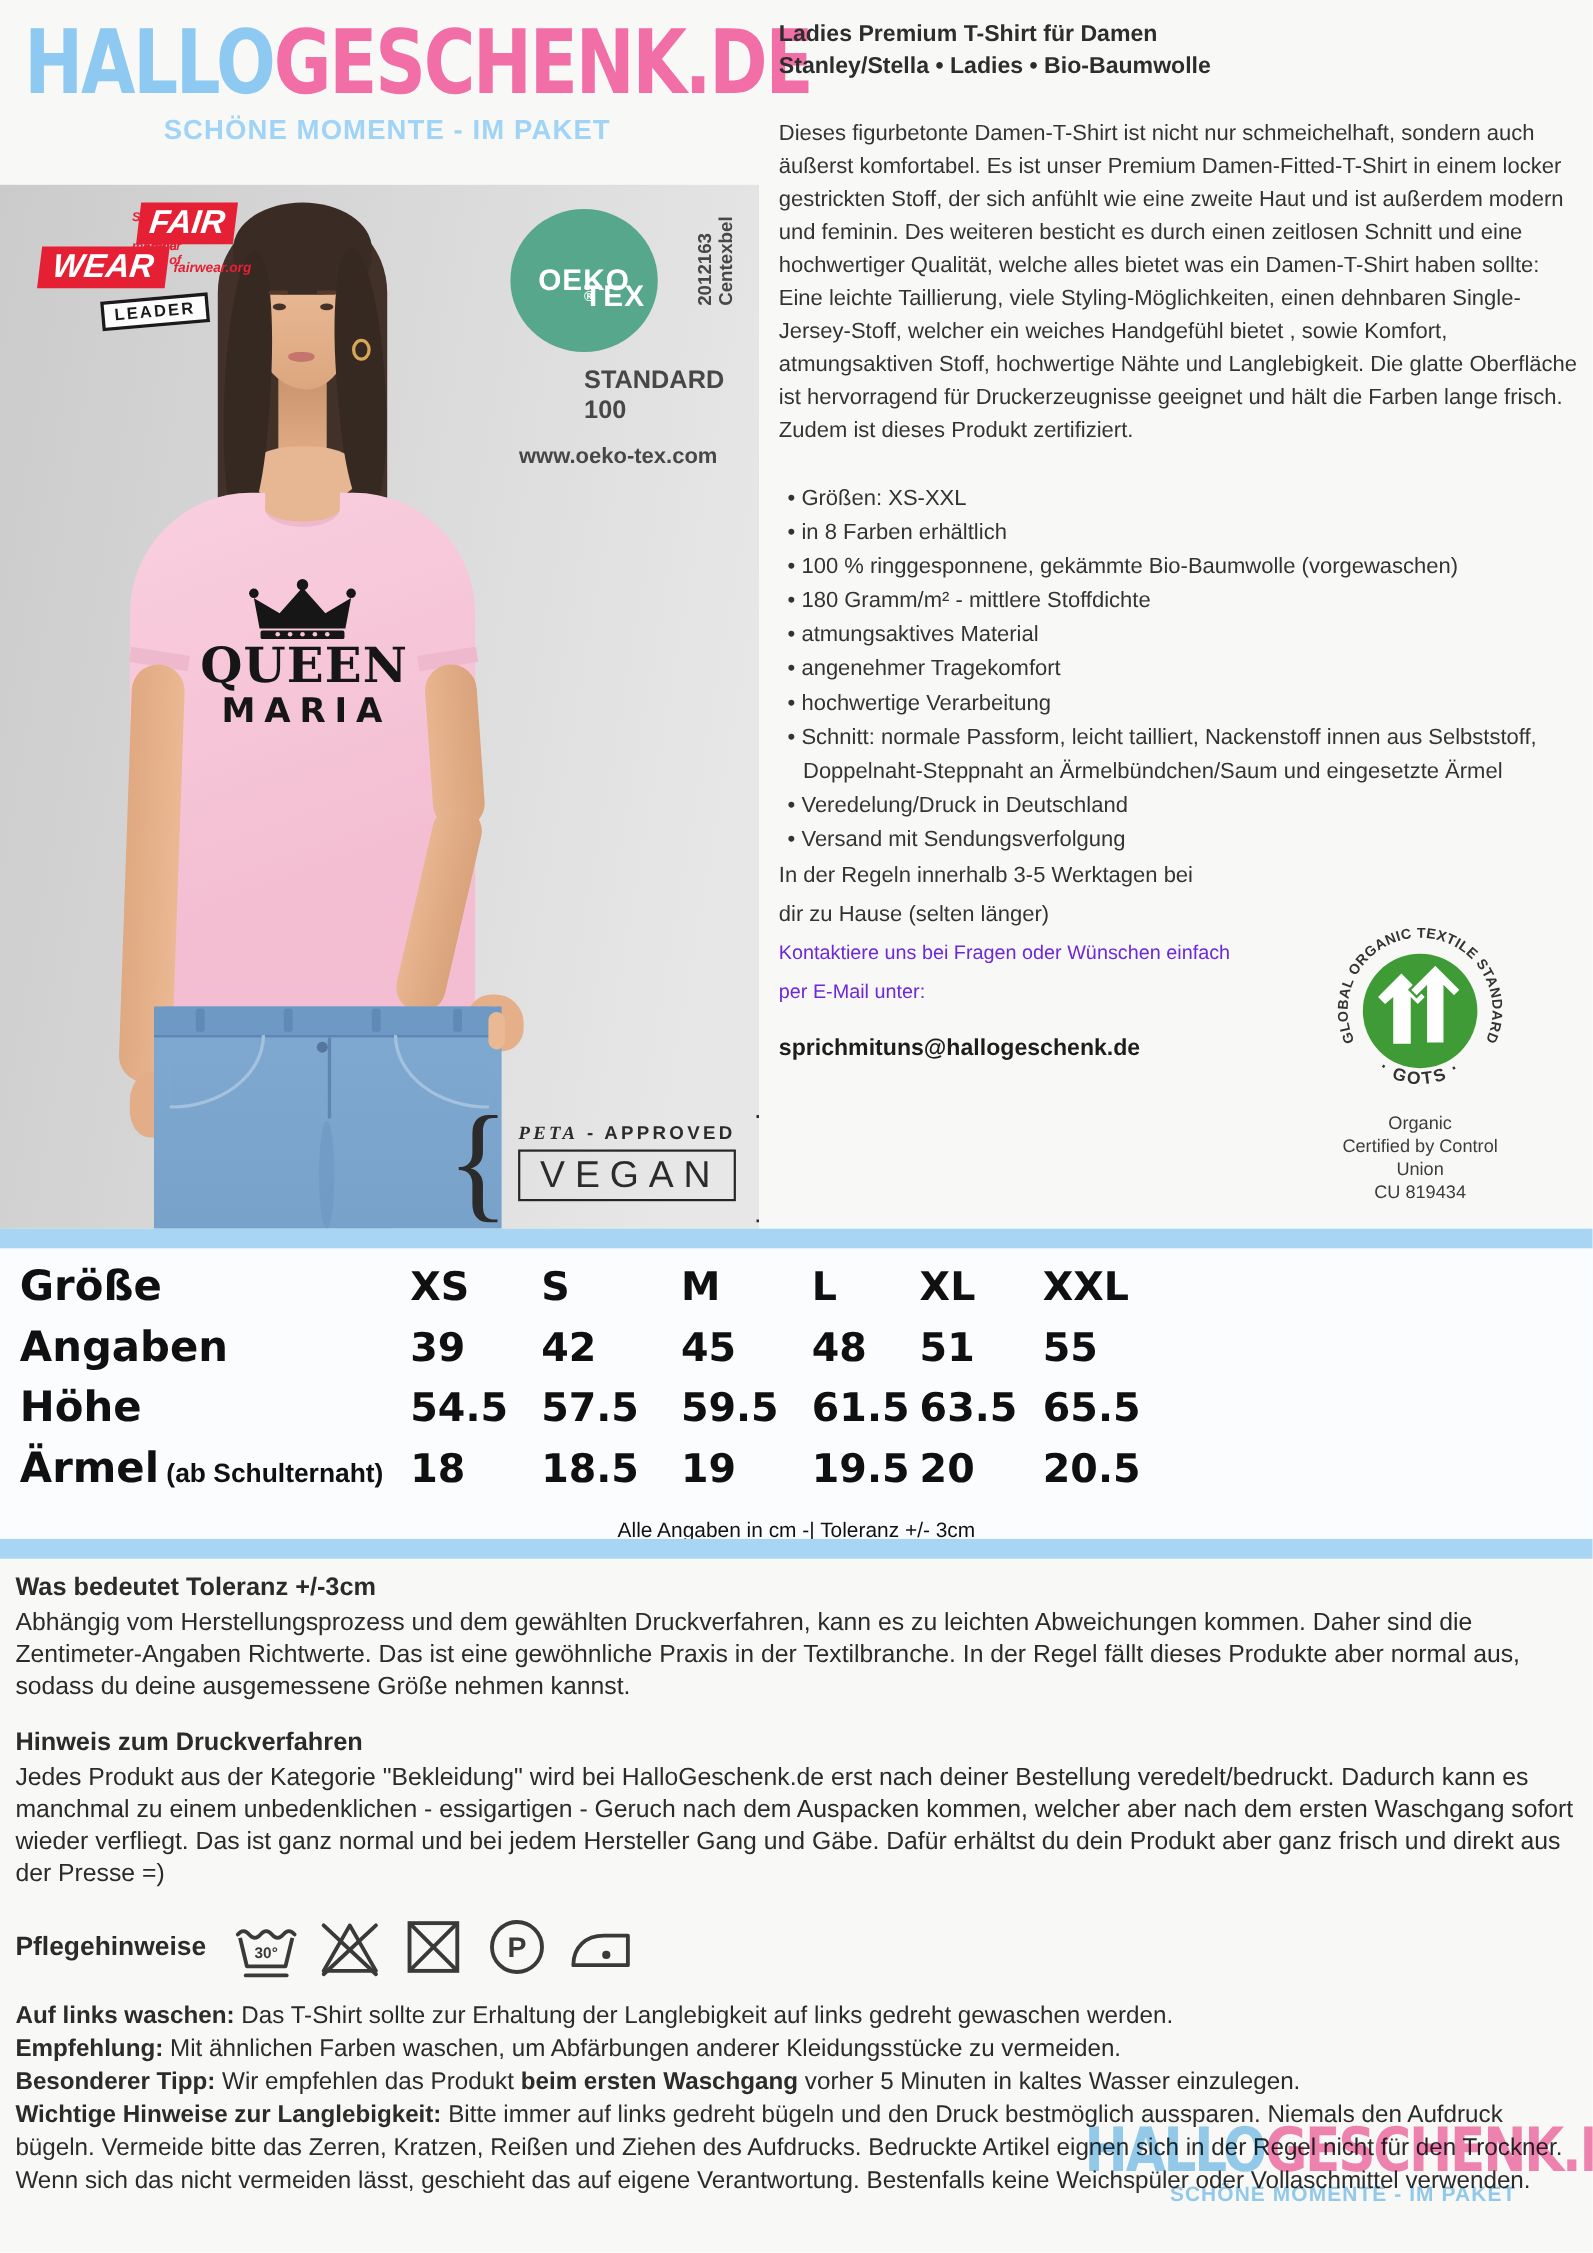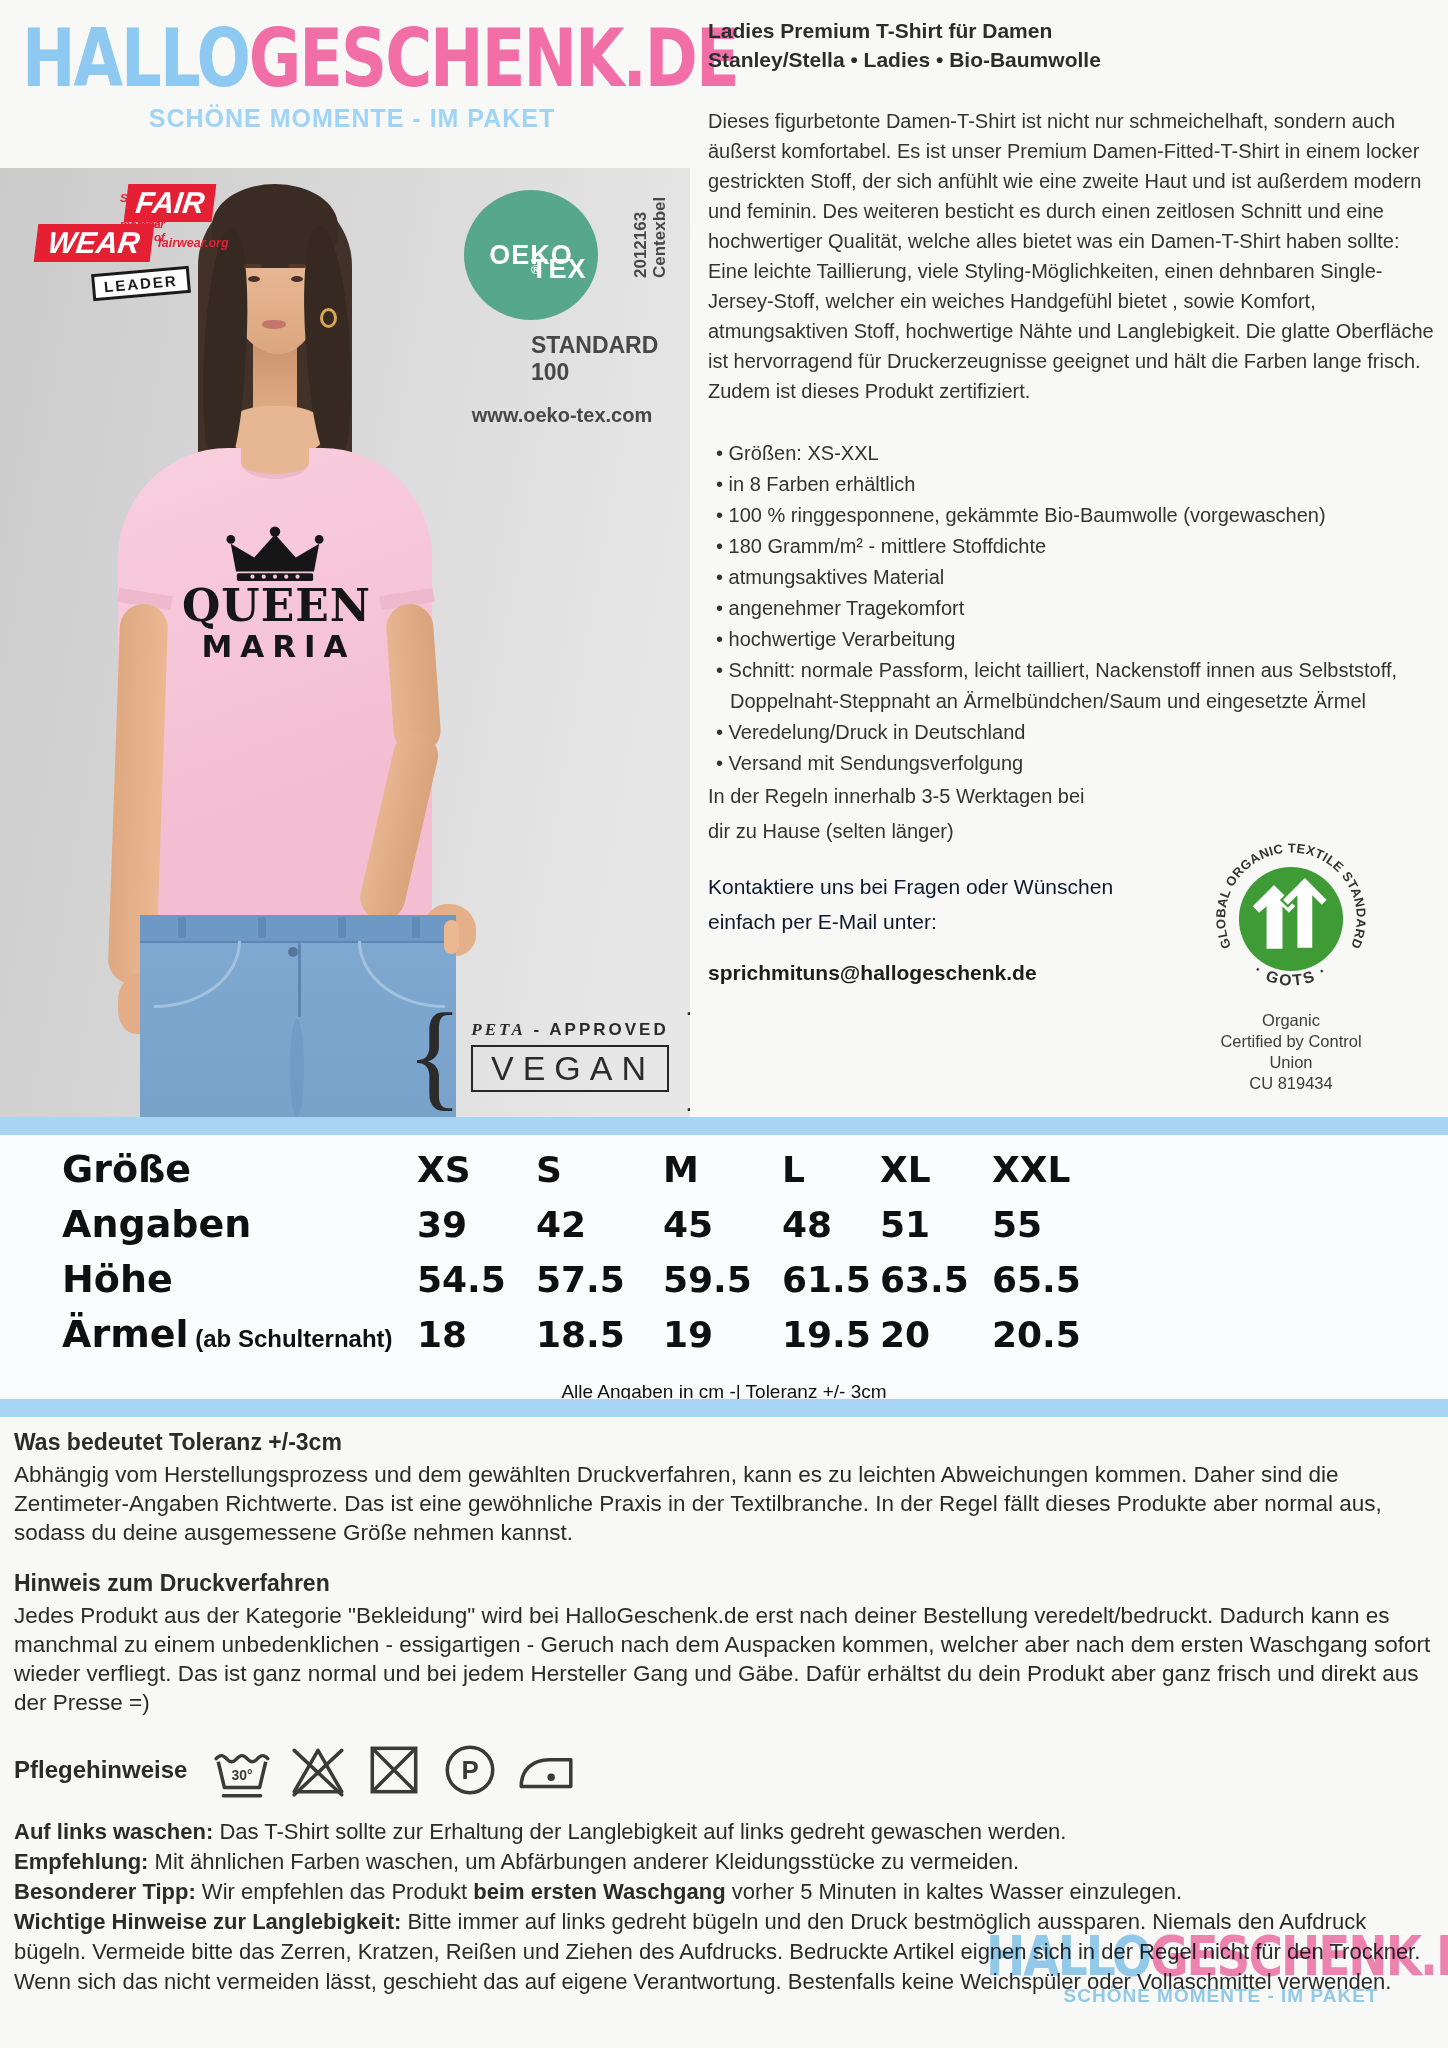--- a/index.html
+++ b/index.html
@@ -84,32 +84,32 @@
   .vg-vegan{display:inline-block;margin-top:5px;border:2px solid #262626;padding:2px 12px;font-size:34px;letter-spacing:9px;text-indent:6px;font-weight:400;}
 
   
   .details{position:absolute;left:708px;top:16px;width:732px;}
   .d-title,.d-sub{font-weight:bold;font-size:21px;line-height:29px;}
   .d-desc{margin-top:32px;font-size:20px;line-height:30px;color:#333;}
   .d-bullets{margin:32px 0 0 0;padding:0;list-style:none;font-size:20px;line-height:31px;color:#333;}
   .d-bullets li{padding-left:22px;text-indent:-14px;}
   .d-bullets li::before{content:"• ";}
   .d-delivery{width:400px;font-size:20px;line-height:35px;color:#333;}
-  .d-contact{margin-top:20px;width:430px;font-size:21px;line-height:35px;color:#0f172a;}
+  .d-contact{width:430px;font-size:18px;line-height:35px;color:#6d28d9;}
   .d-email{margin-top:22px;font-weight:bold;font-size:21px;color:#1d1d1d;}
   .gots{position:absolute;left:498px;top:818px;width:170px;text-align:center;}
   .gots-caption{margin-top:2px;font-size:16.5px;line-height:21px;color:#3c3c3c;}
 
   
   .bar{position:absolute;left:0;width:1448px;height:18px;background:#a8d5f3;}
   .bar1{top:1117px;} .bar2{top:1399px;}
 
   
   .sizes{position:absolute;left:0;top:1135px;width:1448px;height:264px;background:#fbfcfe;color:#101010;}
-  .s-row{display:grid;grid-template-columns:355px 119px 127px 119px 98px 112px 1fr;align-items:baseline;padding-left:18px;height:55px;margin-left:44px;}
+  .s-row{display:grid;grid-template-columns:355px 119px 127px 119px 98px 112px 1fr;align-items:baseline;padding-left:18px;height:55px;}
   .s-row.first{padding-top:12px;}
   .s-label{font-family:"DejaVu Sans",sans-serif;font-weight:bold;font-size:38px;}
   .s-cell{font-family:"DejaVu Sans",sans-serif;font-weight:bold;font-size:36px;}
   .s-suffix{font-size:24px;font-family:"Liberation Sans",sans-serif;font-weight:bold;}
   .s-note{margin-top:14px;text-align:center;font-weight:normal;font-size:19px;}
 
   
   .finfo{position:absolute;left:14px;top:1428px;width:1422px;color:#2b2b2b;}
   .f-h{font-weight:bold;font-size:23px;line-height:28px;margin:0 0 4px 0;}
   .f-p{margin:0 0 22px 0;font-size:22.5px;line-height:29px;}

